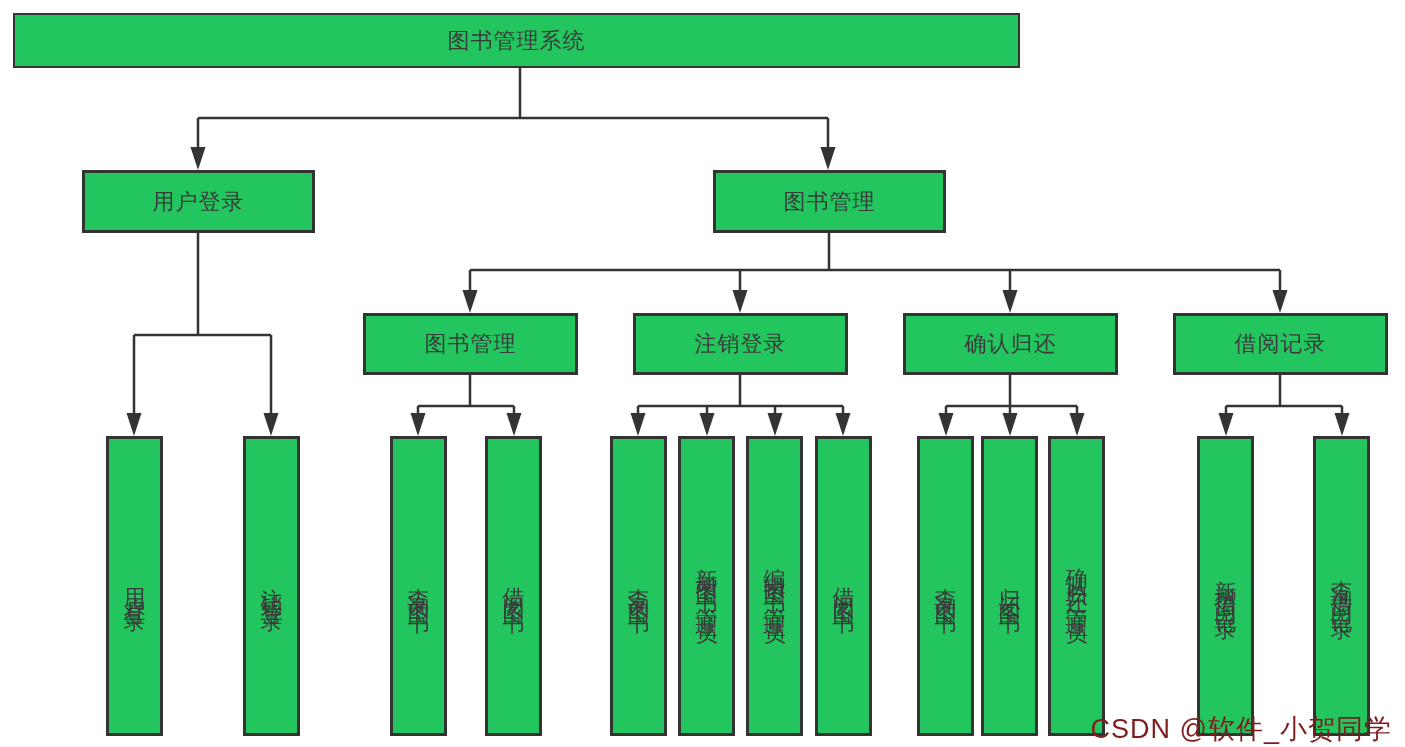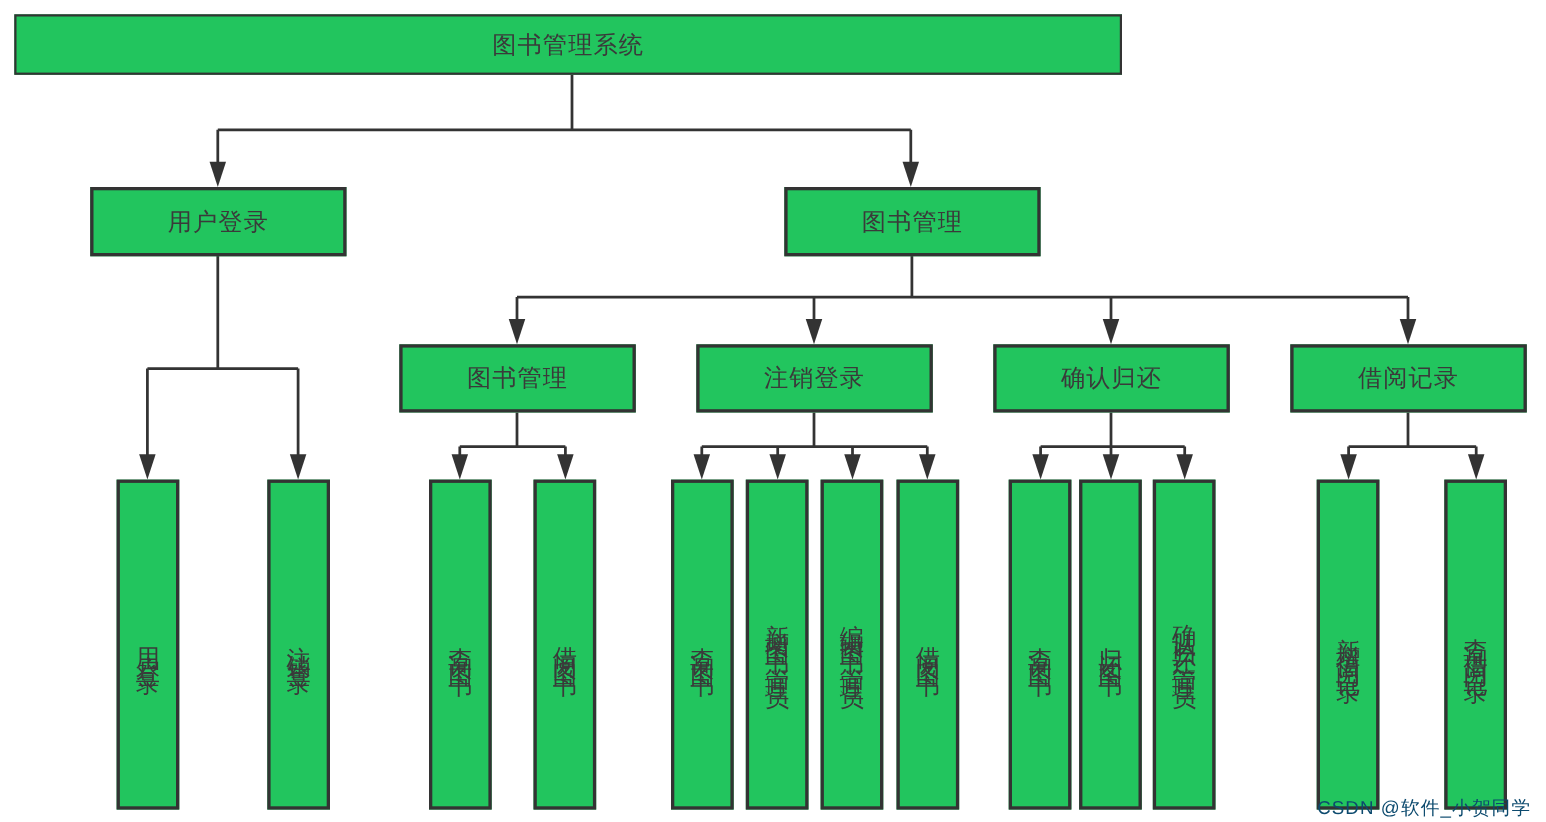--- a/index.html
+++ b/index.html
@@ -31,25 +31,24 @@
   .leaf span{
     writing-mode:vertical-rl;
     text-orientation:mixed;
     letter-spacing:8px;
     line-height:1;
     white-space:nowrap;
   }
   .watermark{
     position:absolute;
     right:13px;top:711px;
-    font-size:17px;
-    color:#0c4a6e;
+    font-size:27px;
+    color:#7f1d1d;
     letter-spacing:1px;
     z-index:5;
-    margin-top:12px;
   }
 </style>
 </head>
 <body>
 
 <div class="canvas">
 
   <svg class="wires" width="1405" height="747" viewBox="0 0 1405 747">
 
     <path fill="none" stroke="#333" stroke-width="2.5" d="

